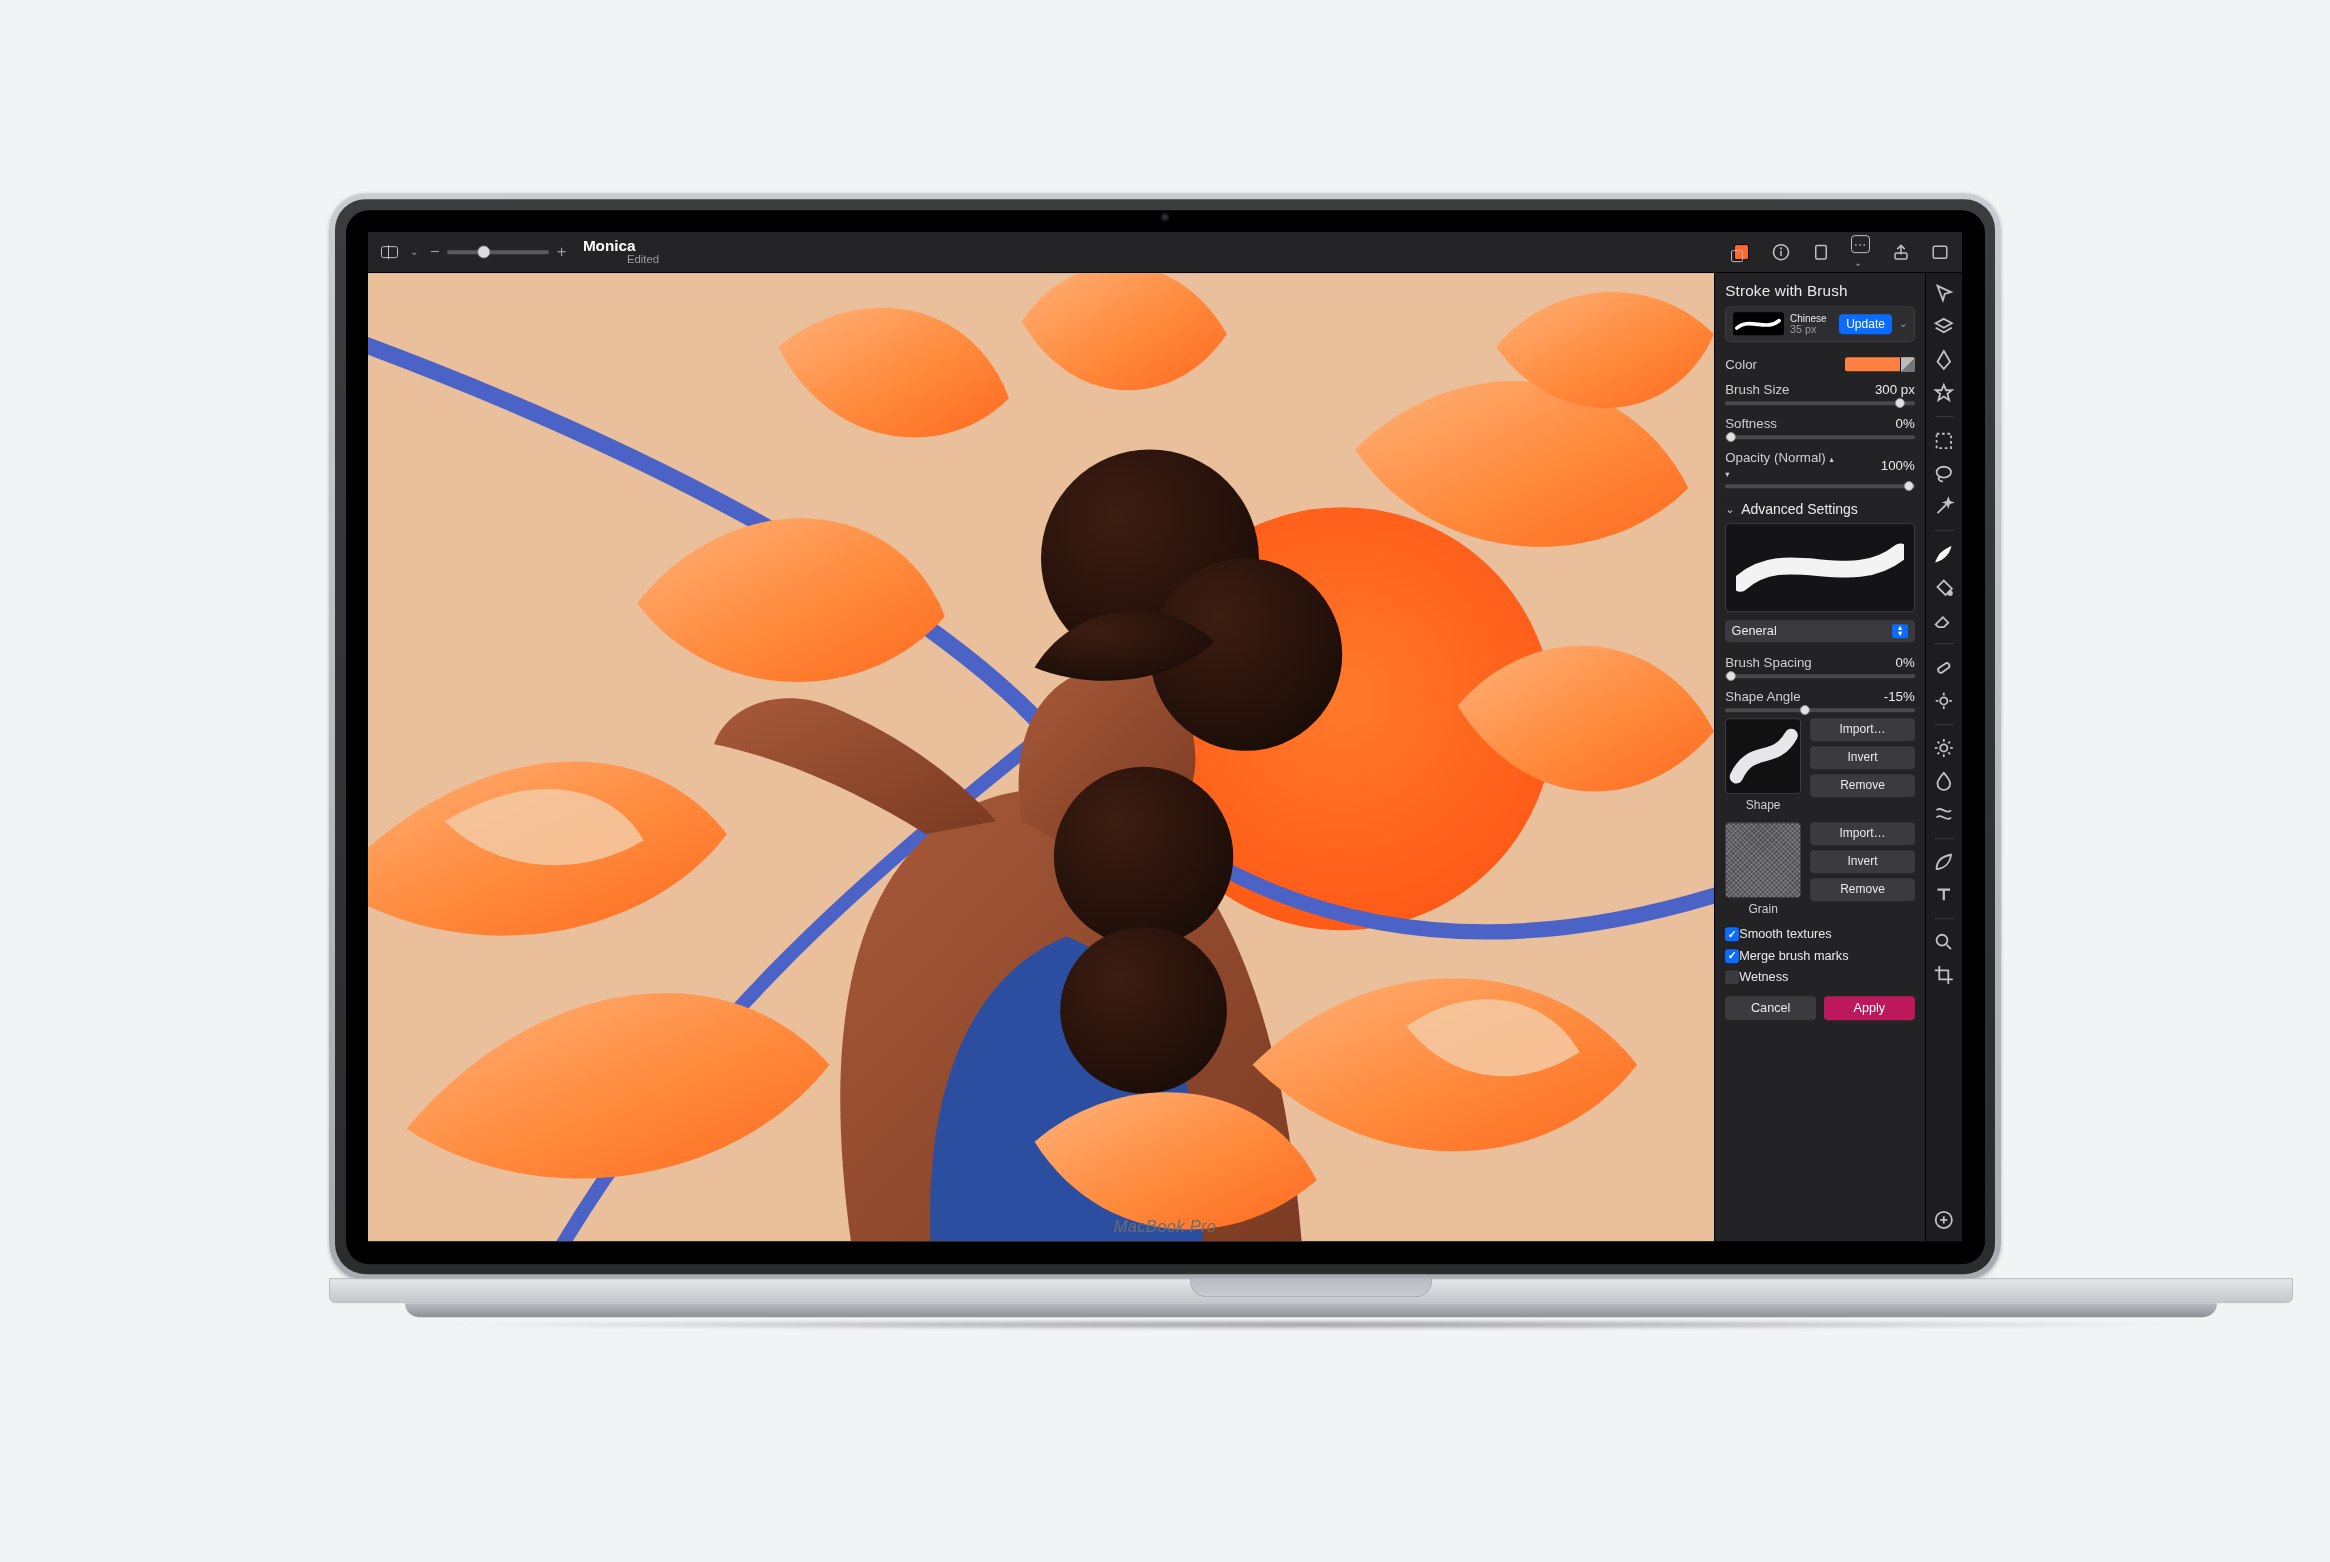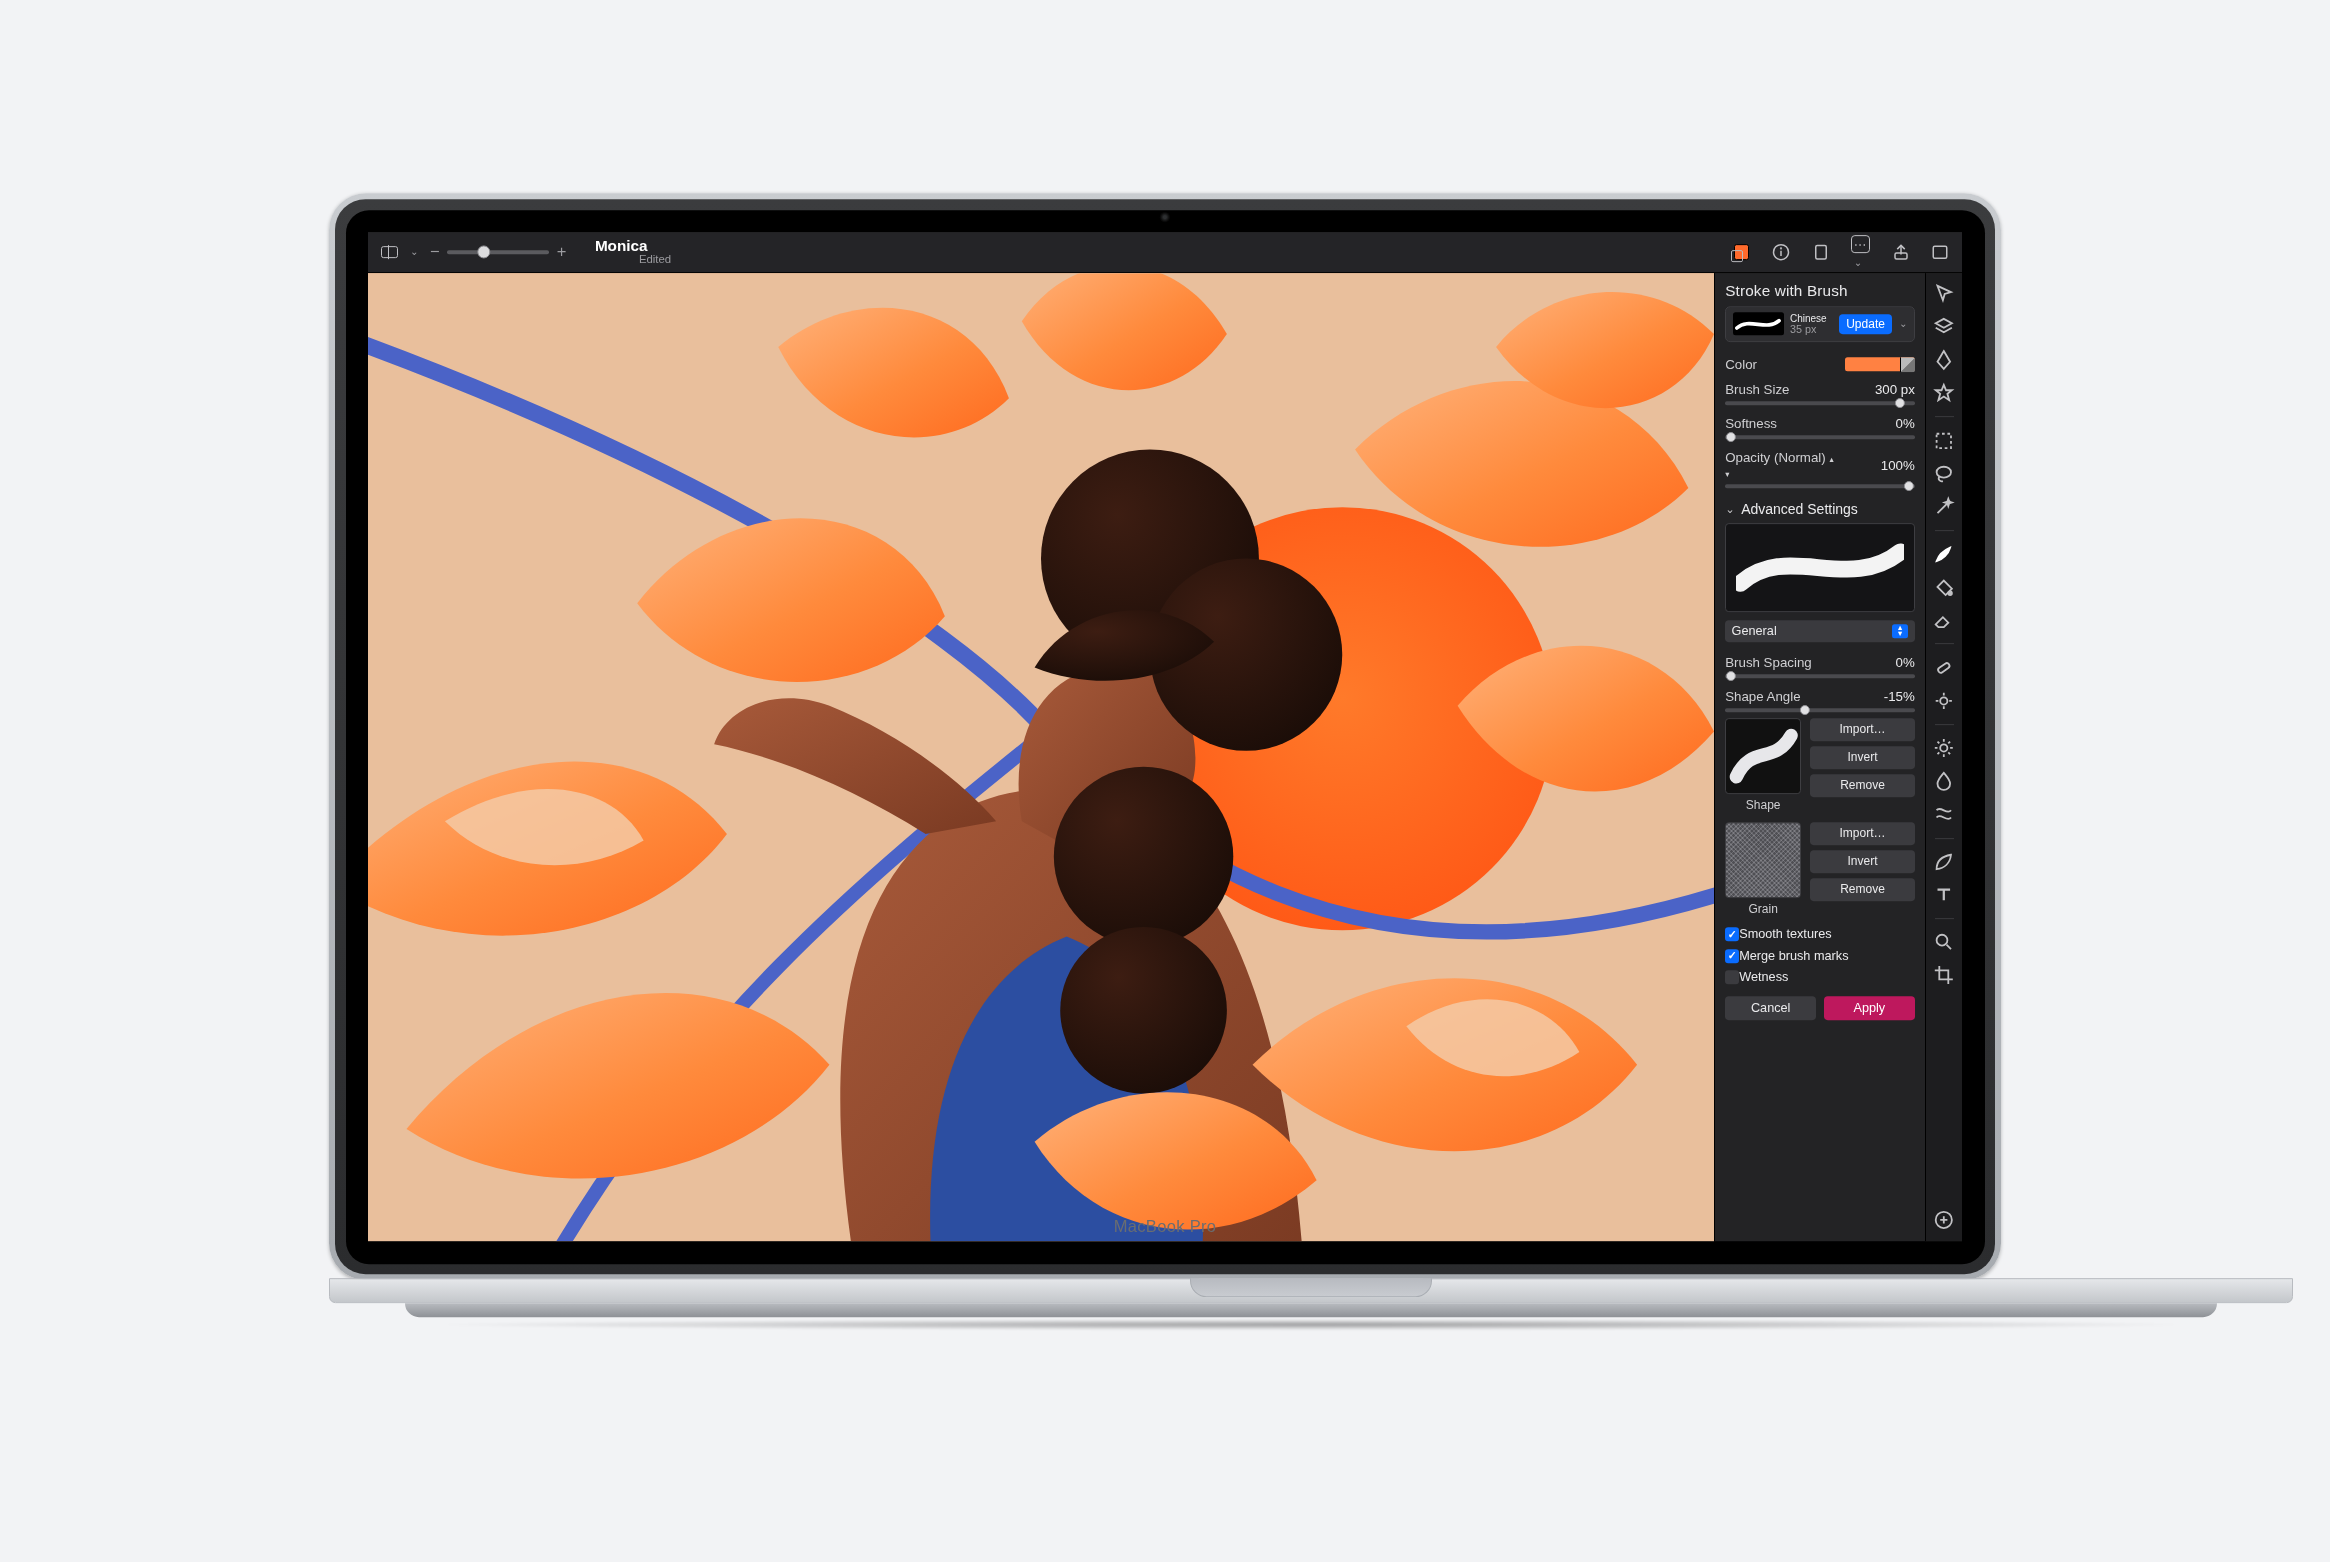--- a/index.html
+++ b/index.html
@@ -23,21 +23,21 @@
           background:#242427;border-bottom:0.6px solid #000;font-size:14px;}
   .topbar .left{display:flex;align-items:center;gap:11.4px;}
   .sidebar-icon{width:16.5px;height:12.7px;border:1.3px solid #bfbfc3;border-radius:2.5px;position:relative;}
   .sidebar-icon::before{content:"";position:absolute;left:5.1px;top:-1.3px;bottom:-1.3px;width:1.3px;background:#bfbfc3;}
   .chev{font-size:10.2px;color:#9c9ca0;}
   .zoom-group{display:flex;align-items:center;gap:7.6px;color:#9c9ca0;}
   .zminus,.zplus{font-size:16.5px;cursor:default;}
   .zslider{width:102px;height:3.8px;border-radius:1.9px;background:#5b5b5f;position:relative;}
   .zslider::after{content:"";position:absolute;left:36%;top:50%;transform:translate(-50%,-50%);
        width:11.4px;height:11.4px;border-radius:50%;background:#dcdcde;border:0.6px solid #8f8f93;}
-  .doc-title{display:flex;flex-direction:column;line-height:1.05;margin-left:17px;}
+  .doc-title{display:flex;flex-direction:column;line-height:1.05;margin-left:5px;}
   .doc-title .name{font-weight:700;font-size:15.3px;color:#fff;}
   .doc-title .sub{font-size:11.4px;color:#9c9ca0;padding-left:44px;}
   .topbar .spacer{flex:1;}
   .topbar .right{display:flex;align-items:center;gap:21.6px;color:#bfbfc3;}
   .ico{width:18px;height:18px;display:flex;align-items:center;justify-content:center;}
   .ico svg{width:100%;height:100%;stroke:#bfbfc3;fill:none;stroke-width:2;}
   .color-swatch-mini{width:15.3px;height:15.3px;border-radius:2.5px;background:#ff6a2c;border:0.6px solid #000;position:relative;}
   .color-swatch-mini::after{content:"";position:absolute;left:-3.8px;bottom:-3.8px;width:10.2px;height:10.2px;border:1.3px solid #b9b9bc;border-radius:1.9px;background:transparent;}
   .ellipsis-box{width:19px;height:18px;border:1.3px solid #bfbfc3;border-radius:3.8px;display:flex;align-items:center;justify-content:center;font-size:12.7px;letter-spacing:1.3px;color:#bfbfc3;}
   
@@ -99,21 +99,21 @@
   
   .base-wrap{position:relative;width:1964px;height:46px;margin:-2.5px auto 0;}
   .base-top{position:absolute;top:0;left:0;right:0;height:25.4px;border-radius:0 0 6.4px 6.4px;
        background:linear-gradient(#e5e7ea,#c4c7cb);border:0.6px solid #b8bbc0;}
   .notch{position:absolute;top:0;left:50%;transform:translateX(-50%);width:242px;height:19px;border-radius:0 0 16.5px 16.5px;
        background:linear-gradient(#b7bac0,#c8cbd0);border:0.6px solid #a9adb3;border-top:none;}
   .base-bottom{position:absolute;left:76px;right:76px;top:25.4px;height:14px;border-radius:0 0 51px 51px;
        background:linear-gradient(#b8bbc0,#8e9196);}
   .feet-shadow{position:absolute;left:95px;right:95px;top:41px;height:11.4px;border-radius:50%;
        background:radial-gradient(ellipse at center,rgba(0,0,0,.35),rgba(0,0,0,0) 70%);filter:blur(1.3px);}
-  .brand{position:absolute;left:50%;bottom:44px;transform:translateX(-50%);font-size:16.5px;color:#6a6d71;letter-spacing:.02em;}
+  .brand{position:absolute;left:50%;bottom:44px;transform:translateX(-50%);font-size:16.5px;color:#6a6d71;letter-spacing:.02em;font-style:italic;}
   .updown{font-size:8.3px;color:#cfcfd2;line-height:.7;}
 </style>
 </head>
 <body>
 
 <div class="stage">
   <div class="laptop">
     <div class="lid">
       <div class="bezel"></div>
       <div class="camera"></div>

